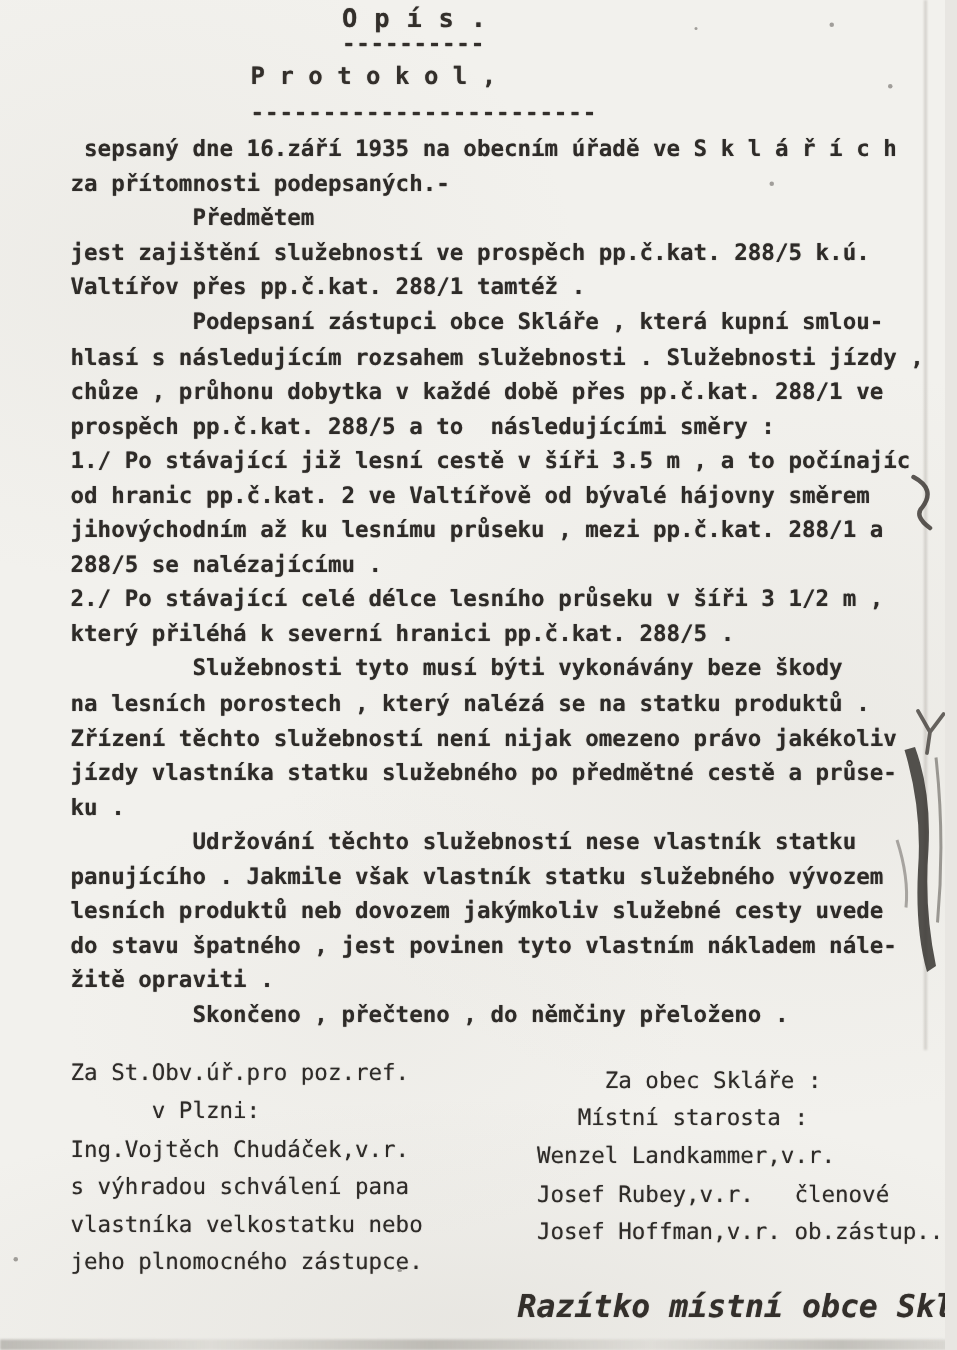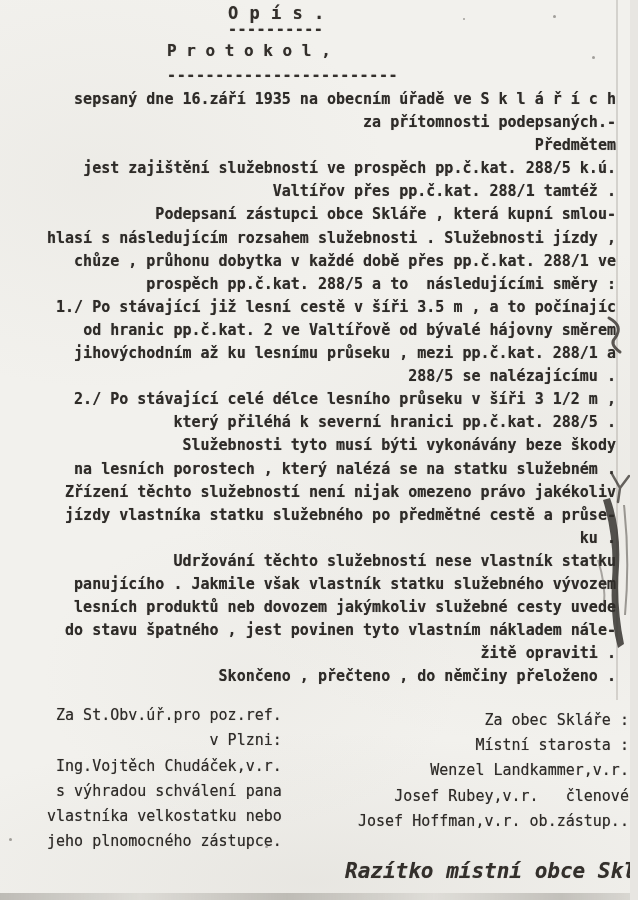--- a/index.html
+++ b/index.html
@@ -14,21 +14,20 @@
     margin: 0;
     overflow: hidden;
     background:
       radial-gradient(ellipse 420px 300px at 15% 20%, rgba(190,185,175,0.10), rgba(0,0,0,0) 70%),
       radial-gradient(ellipse 500px 360px at 85% 55%, rgba(185,180,170,0.12), rgba(0,0,0,0) 70%),
       radial-gradient(ellipse 600px 200px at 50% 98%, rgba(170,165,155,0.14), rgba(0,0,0,0) 75%),
       radial-gradient(ellipse 300px 220px at 40% 75%, rgba(200,196,188,0.10), rgba(0,0,0,0) 70%),
       #f2f1ed;
     font-family: "DejaVu Sans Mono", "Liberation Mono", monospace;
     color: #2e2b28;
-    text-align: right;
   }
   .tw {
     position: absolute;
     white-space: pre;
     font-weight: 700;
     color: #332f2b;
     text-shadow: 0 0 0.7px rgba(45,42,38,0.55);
   }
   .doc-title {
     top: 4px; left: 228px;
@@ -128,21 +127,21 @@
     <div class="line">hlasí s následujícím rozsahem služebnosti . Služebnosti jízdy ,</div>
     <div class="line">chůze , průhonu dobytka v každé době přes pp.č.kat. 288/1 ve</div>
     <div class="line">prospěch pp.č.kat. 288/5 a to  následujícími směry :</div>
     <div class="line">1./ Po stávající již lesní cestě v šíři 3.5 m , a to počínajíc</div>
     <div class="line">od hranic pp.č.kat. 2 ve Valtířově od bývalé hájovny směrem</div>
     <div class="line">jihovýchodním až ku lesnímu průseku , mezi pp.č.kat. 288/1 a</div>
     <div class="line">288/5 se nalézajícímu .</div>
     <div class="line">2./ Po stávající celé délce lesního průseku v šíři 3 1/2 m ,</div>
     <div class="line">který přiléhá k severní hranici pp.č.kat. 288/5 .</div>
     <div class="line">         Služebnosti tyto musí býti vykonávány beze škody</div>
-    <div class="line">na lesních porostech , který nalézá se na statku služebném .</div>
+    <div class="line">na lesních porostech , který nalézá se na statku produktů .</div>
     <div class="line">Zřízení těchto služebností není nijak omezeno právo jakékoliv</div>
     <div class="line">jízdy vlastníka statku služebného po předmětné cestě a průse-</div>
     <div class="line">ku .</div>
     <div class="line">         Udržování těchto služebností nese vlastník statku</div>
     <div class="line">panujícího . Jakmile však vlastník statku služebného vývozem</div>
     <div class="line">lesních produktů neb dovozem jakýmkoliv služebné cesty uvede</div>
     <div class="line">do stavu špatného , jest povinen tyto vlastním nákladem nále-</div>
     <div class="line">žitě opraviti .</div>
     <div class="line">         Skončeno , přečteno , do němčiny přeloženo .</div>
   </div>

